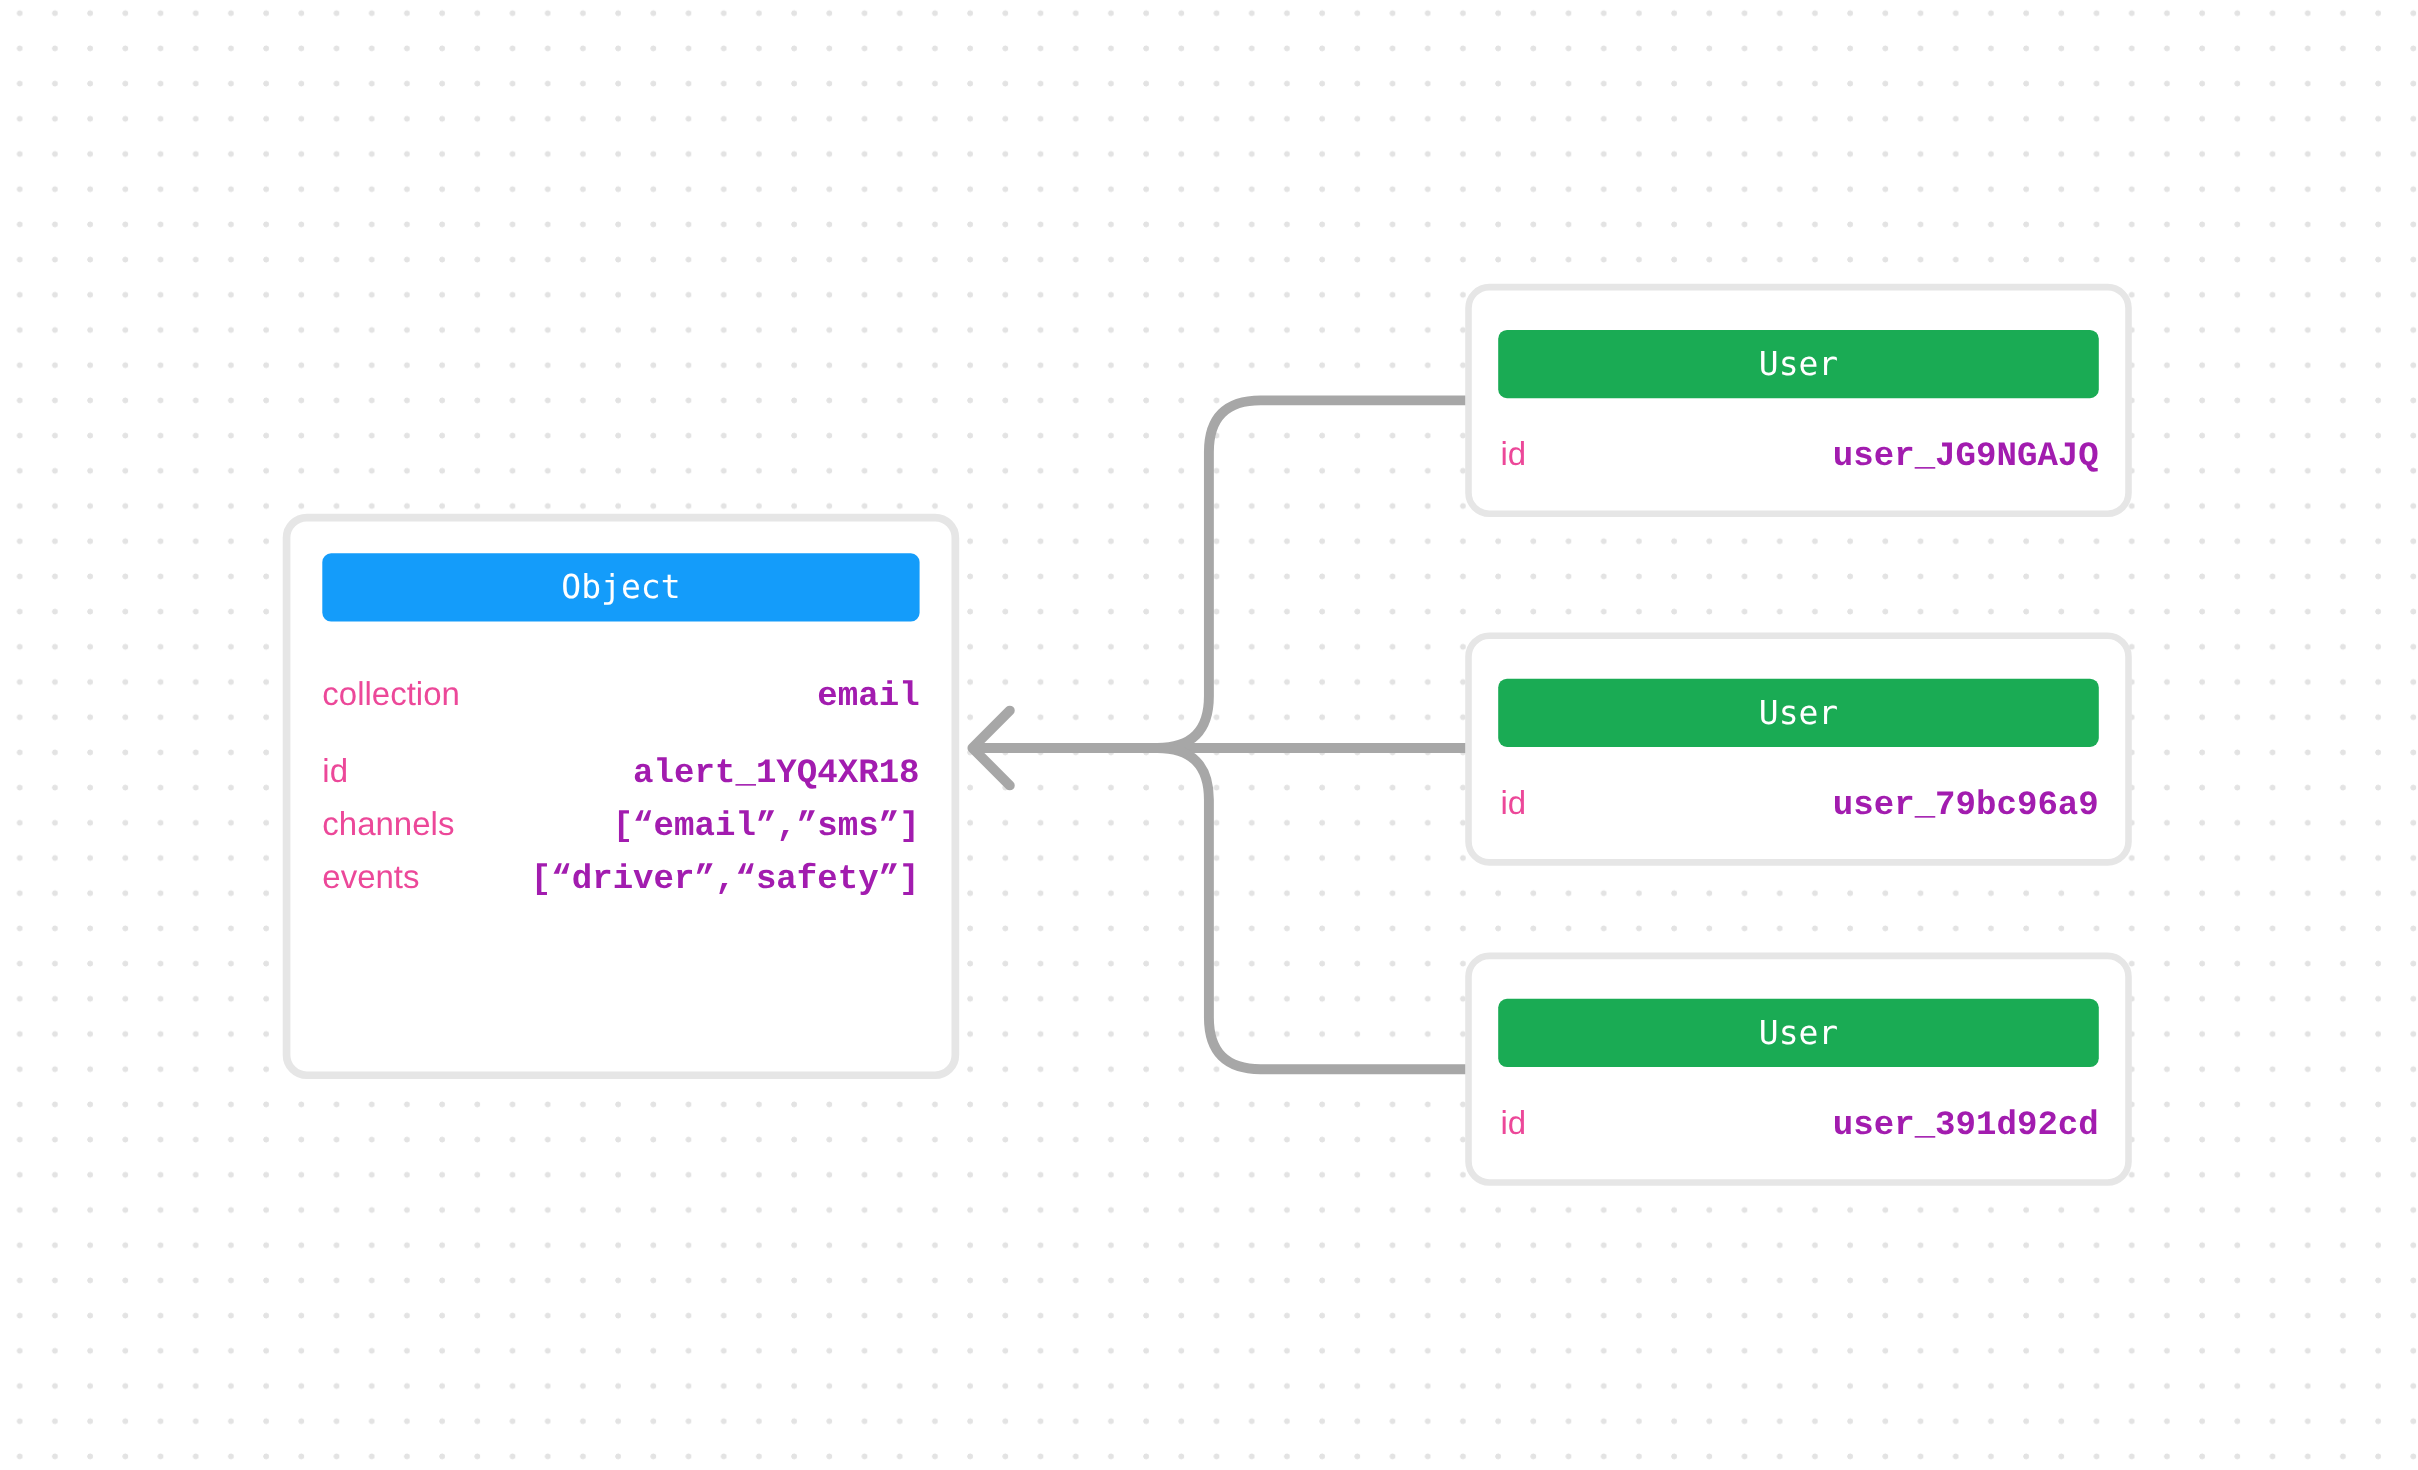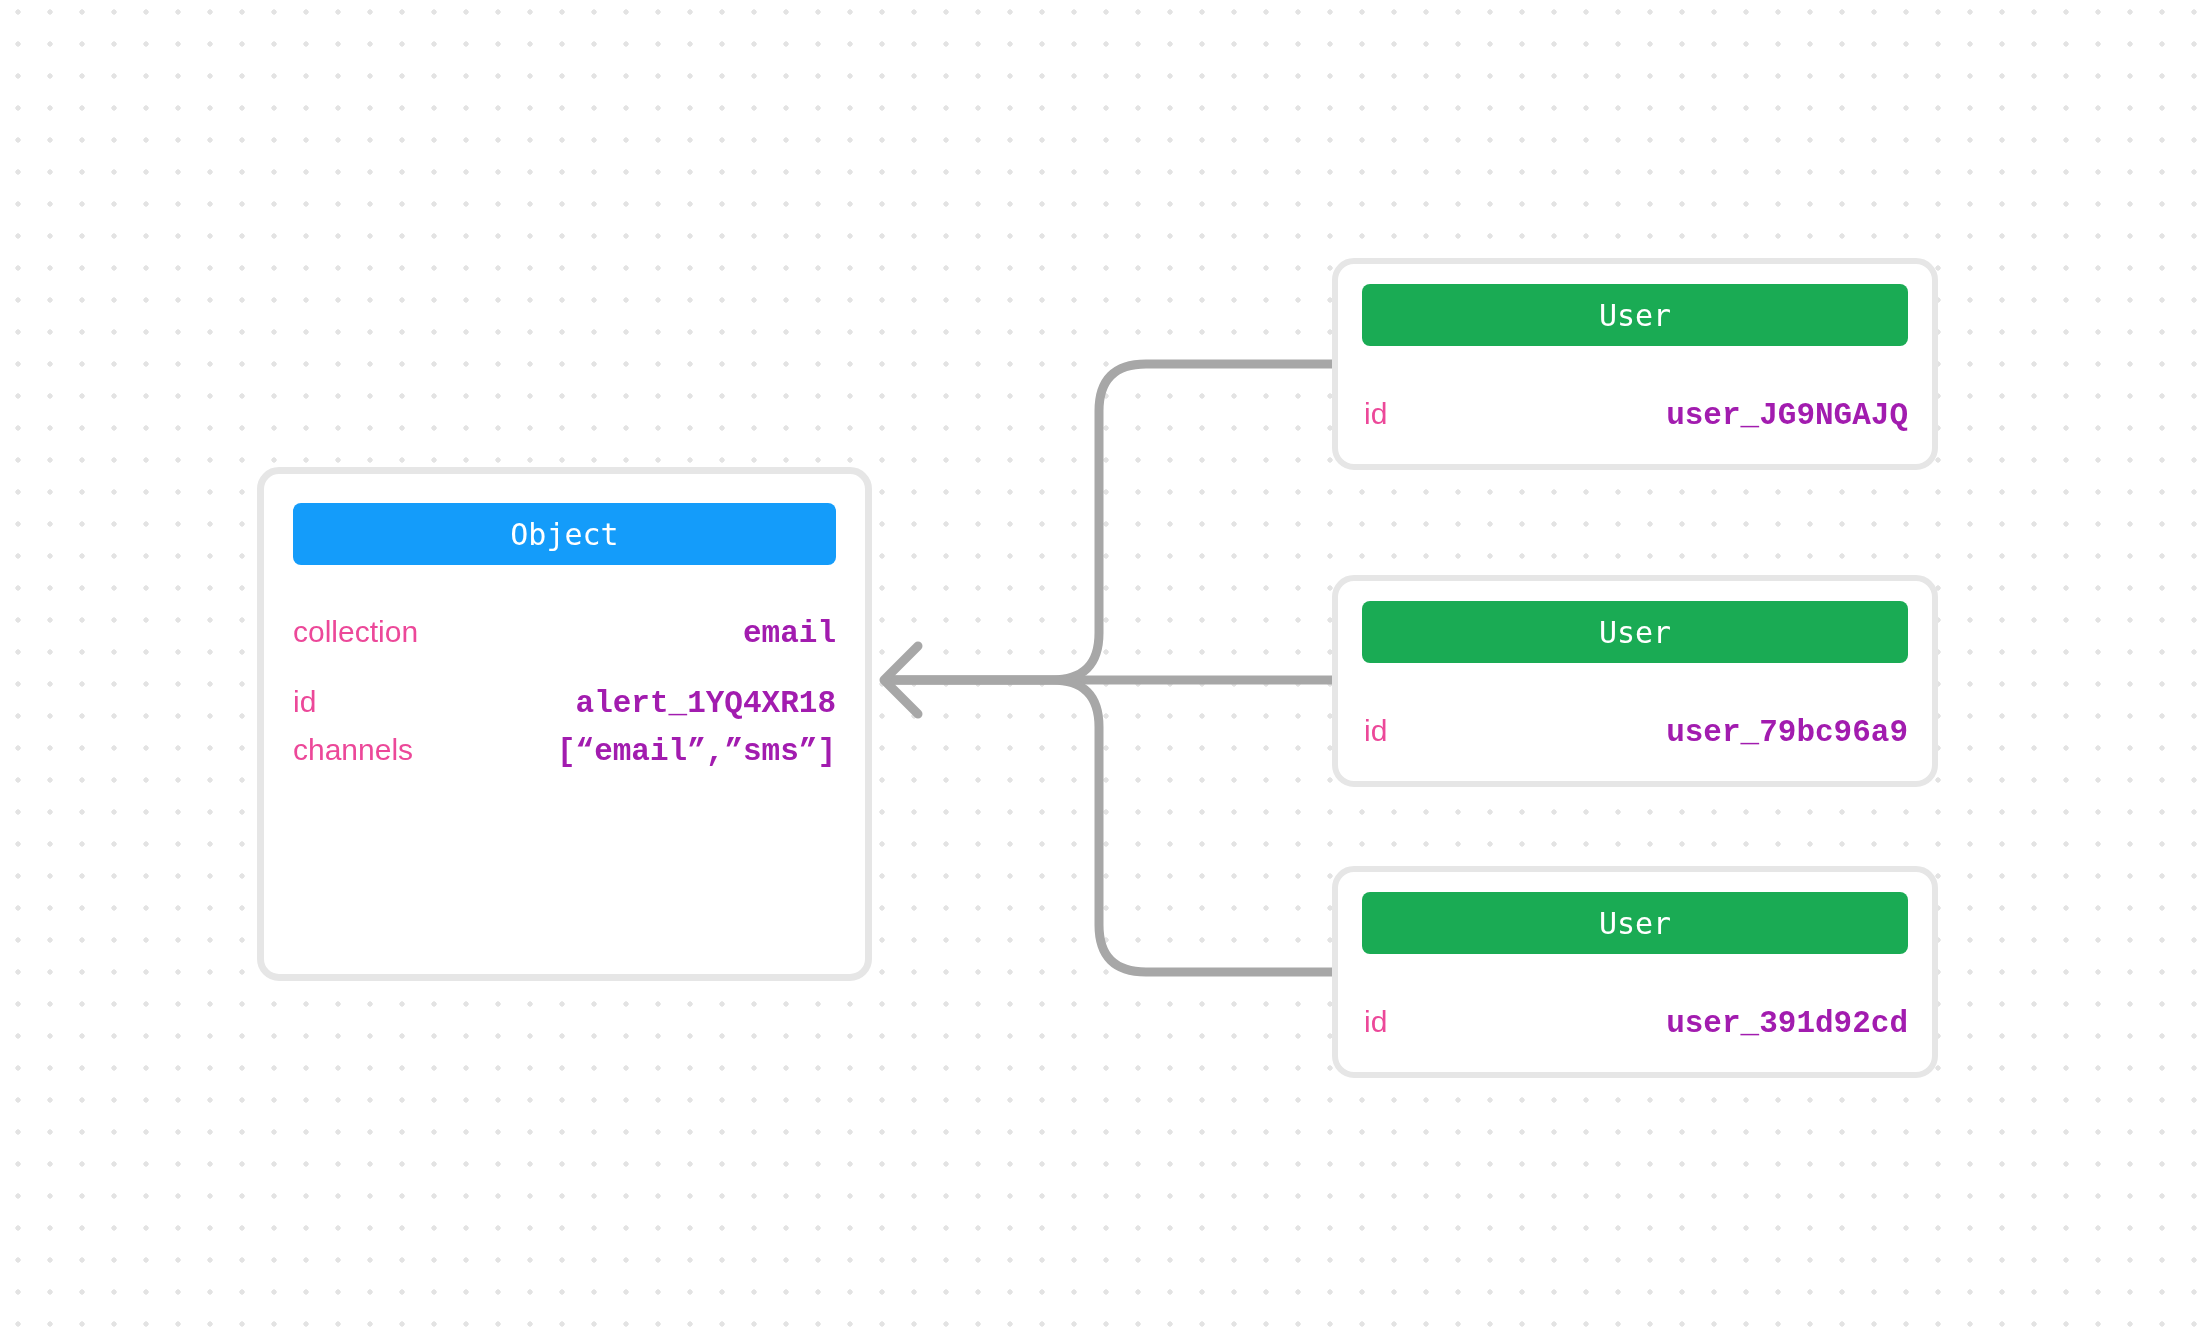--- a/index.html
+++ b/index.html
@@ -51,21 +51,21 @@
     font-size: 30px;
     display: flex;
     align-items: center;
     justify-content: center;
   }
   .object-card .card-header {
     margin: 29px 29px 0 29px;
     background: #149cfa;
   }
   .user-card .card-header {
-    margin: 20px 24px 0 24px;
+    margin: 36px 24px 0 24px;
     background: #1aab54;
   }
 
   .field-row {
     position: absolute;
     display: flex;
     justify-content: space-between;
     align-items: baseline;
     line-height: 40px;
     white-space: nowrap;
@@ -111,20 +111,24 @@
       <span class="field-value">email</span>
     </div>
     <div class="field-row row-1">
       <span class="field-label">id</span>
       <span class="field-value">alert_1YQ4XR18</span>
     </div>
     <div class="field-row row-2">
       <span class="field-label">channels</span>
       <span class="field-value">[“email”,”sms”]</span>
     </div>
+    <div class="field-row row-3">
+      <span class="field-label">events</span>
+      <span class="field-value">[“driver”,“safety”]</span>
+    </div>
   </div>
 
   <div class="card user-card u0">
     <div class="card-header">User</div>
     <div class="field-row">
       <span class="field-label">id</span>
       <span class="field-value">user_JG9NGAJQ</span>
     </div>
   </div>
 

